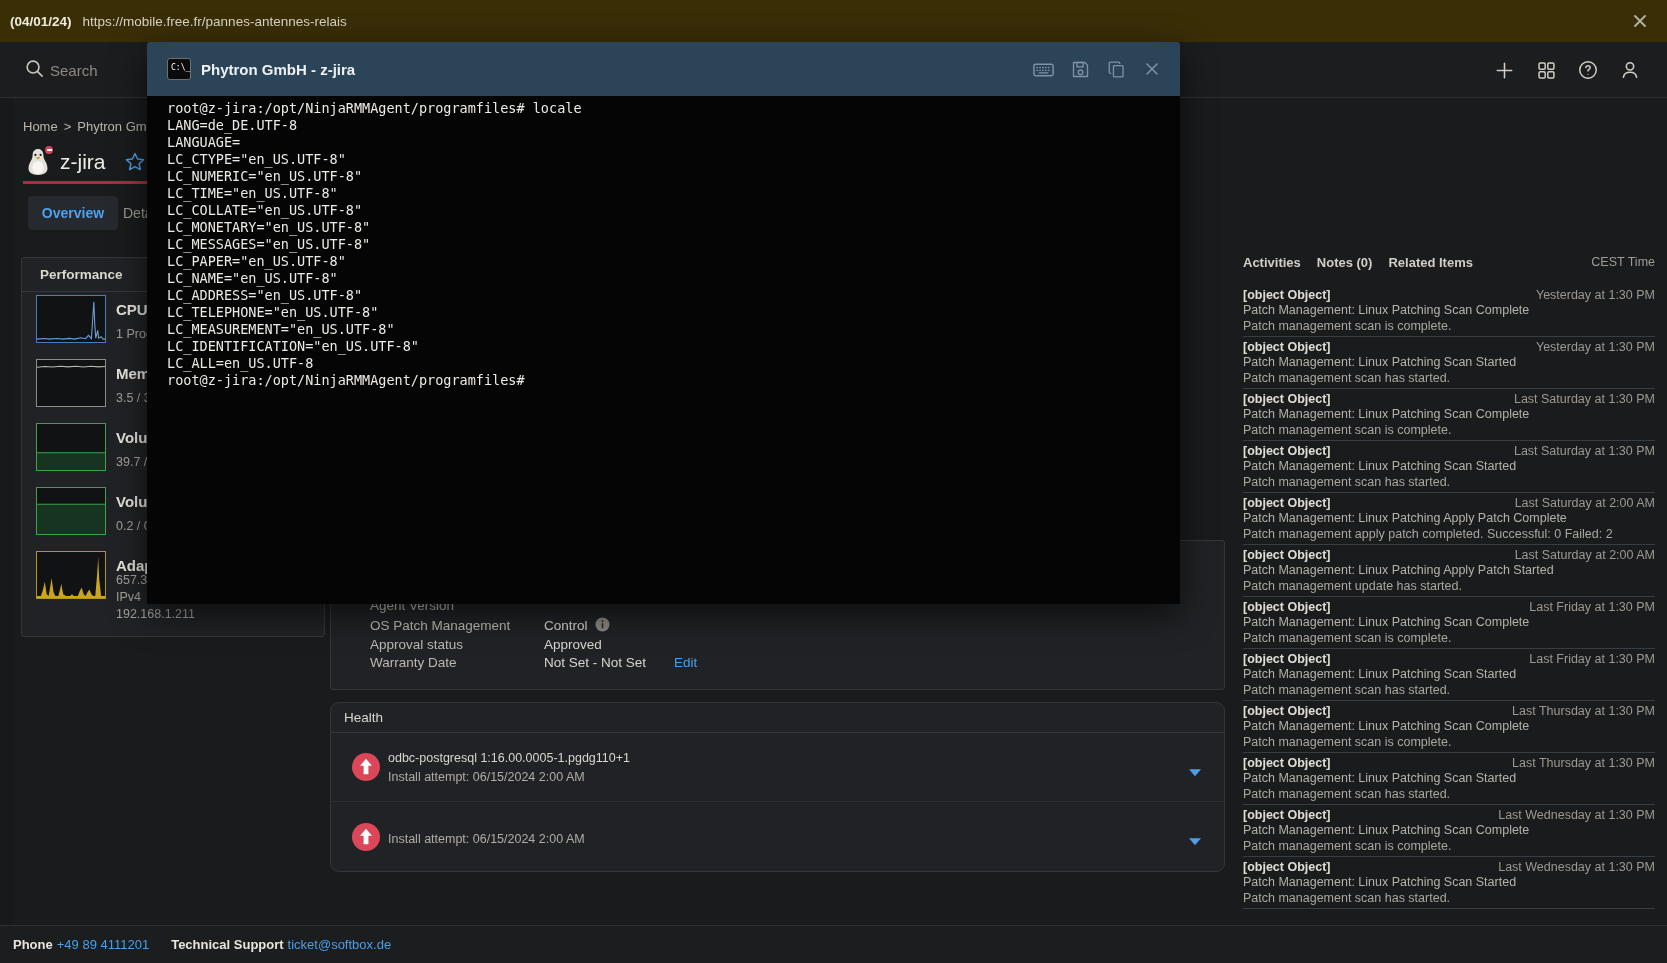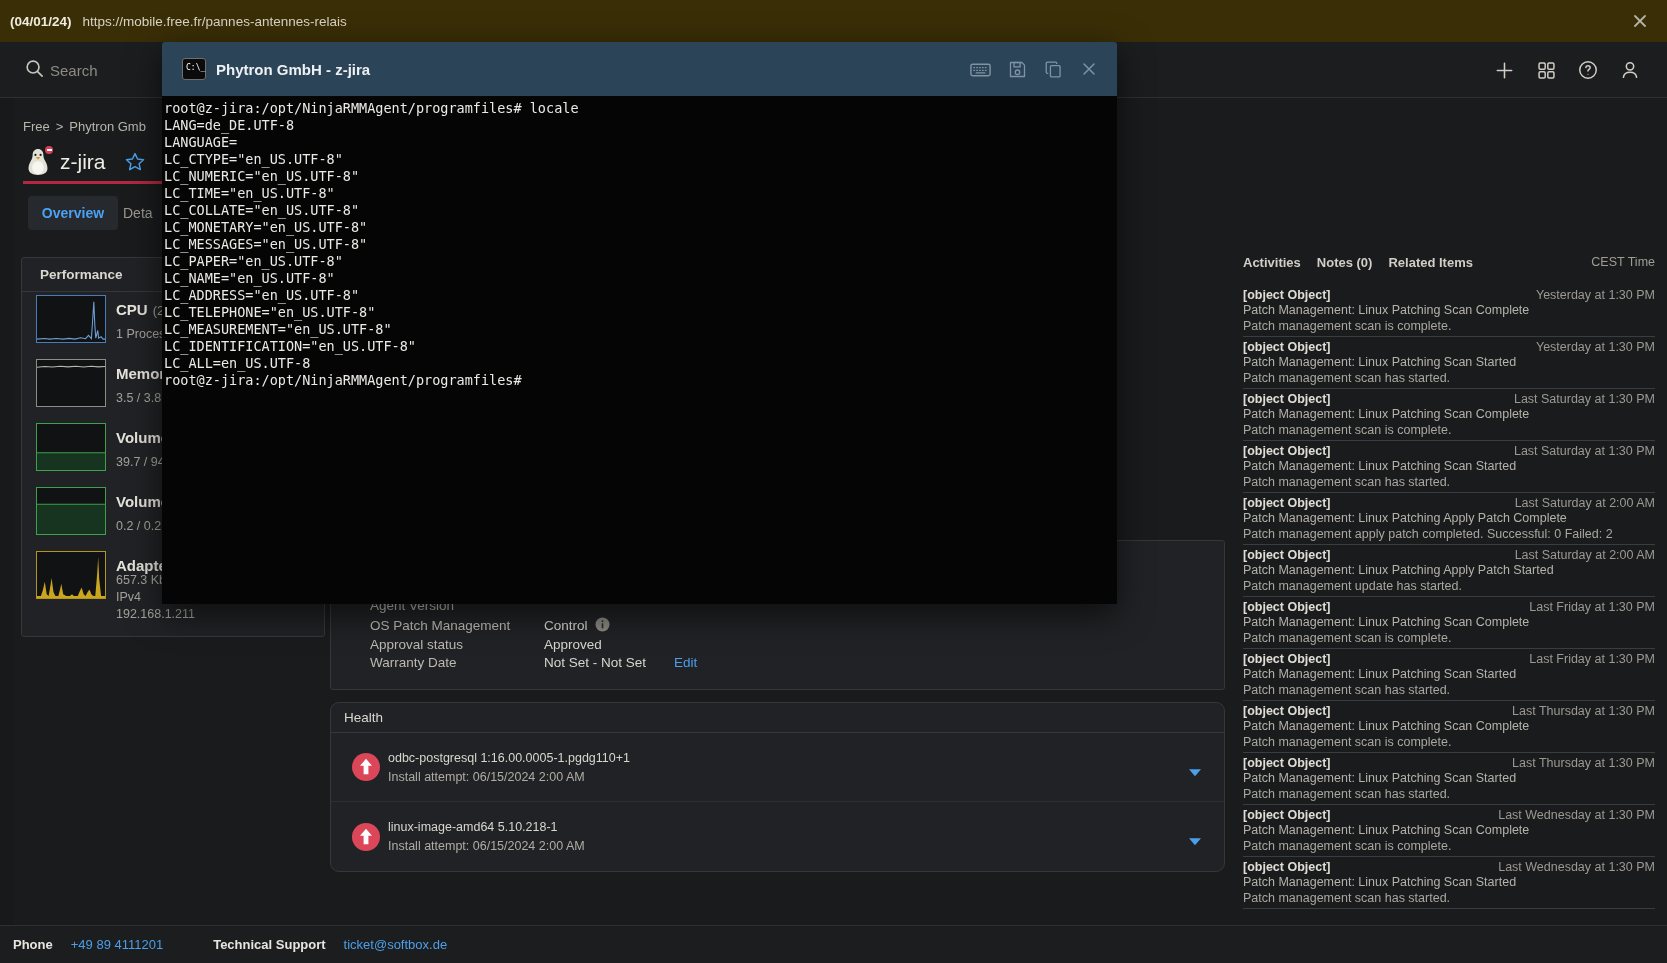--- a/index.html
+++ b/index.html
@@ -87,36 +87,36 @@
   .act-tz{margin-left:auto;font-size:12.5px;font-weight:400;color:#a09c94}
   .entries{margin-top:13px}
   .entry{height:52px;border-bottom:1px solid #3a3d40;padding-top:2px;overflow:hidden;cursor:pointer}
   .entry-top{display:flex;height:16px;align-items:center}
   .entry-device{font-size:12.5px;font-weight:bold;color:#e0ddd5}
   .entry-time{margin-left:auto;font-size:12.5px;color:#9d9992}
   .entry-title{height:16px;font-size:12.5px;color:#b6b2aa;white-space:nowrap}
   .entry-desc{height:16px;font-size:12.5px;color:#aba79f;white-space:nowrap}
 
   
-  .terminal{position:absolute;left:162px;top:42px;width:955px;height:562px;border-radius:3px;
+  .terminal{position:absolute;left:147px;top:42px;width:1033px;height:562px;border-radius:3px;
     box-shadow:0 10px 34px rgba(0,0,0,.6);z-index:10}
   .term-head{height:54px;background:var(--terminal-header-bg);border-radius:3px 3px 0 0;
     display:flex;align-items:center;padding:0 18px 0 20px}
   .term-appicon{width:24px;height:22px;background:#0b0b0b;border:1px solid #6f6f6f;border-radius:3px;
     position:relative;font-family:"DejaVu Sans Mono",monospace;font-size:8px;color:#fff;flex:0 0 24px}
   .term-appicon span{position:absolute;left:3px;top:4px;letter-spacing:0}
   .term-title{margin-left:10px;font-size:15px;font-weight:600;color:#eef1f4}
   .term-actions{margin-left:auto;display:flex;align-items:center;gap:15px;color:#7f93a4}
   .term-actions svg{display:block;cursor:pointer}
-  .term-body{height:508px;background:var(--terminal-body-bg);padding:4px 0 0 2px;overflow:hidden}
+  .term-body{height:508px;background:var(--terminal-body-bg);padding:4px 0 0 20px;overflow:hidden}
   .tline{font-family:"DejaVu Sans Mono",monospace;font-size:13.5px;line-height:17px;color:#eceae6;white-space:pre}
 
   
   .footer{position:absolute;left:0;top:925px;width:1667px;height:38px;background:#1b1d1f;border-top:1px solid #2d3033;
-    display:flex;align-items:center;padding-left:13px;font-size:13px;gap:18px;white-space:nowrap}
+    display:flex;align-items:center;padding-left:13px;font-size:13px;gap:4px;white-space:nowrap}
   .footer b{color:#e8e5de}
   .footer a{color:var(--accent-blue);text-decoration:none;cursor:pointer}
   .footer .gap{width:14px}
 </style>
 </head>
 <body>
 
 <div class="screen">
 
   <div class="banner">
@@ -165,21 +165,21 @@
           <circle cx="12" cy="8" r="4"></circle>
             <path d="M4.8 20c.5-3.6 3.4-5.5 7.2-5.5s6.7 1.9 7.2 5.5" stroke-linecap="round"></path>
         </svg>
       </span>
     </div>
   </div>
 
   <div class="left-rail"></div>
 
   <div class="breadcrumb">
-    <span>Free</span><span class="sep">&gt;</span><span>Phytron Gmb</span>
+    <span>Home</span><span class="sep">&gt;</span><span>Phytron Gmb</span>
   </div>
 
   <div class="device-row">
     <span class="penguin-wrap">
       <svg viewBox="0 0 24 26" width="26" height="28">
         <path d="M12 1c-3 0-5 2.2-5 5.5 0 2-.6 3.6-1.6 5.4C4 14.4 3.2 16.6 3.2 19c0 4 3.8 6 8.8 6s8.8-2 8.8-6c0-2.4-.8-4.6-2.2-7.1-1-1.8-1.6-3.4-1.6-5.4C17 3.2 15 1 12 1z" fill="#e4e1d9"></path>
         <ellipse cx="12" cy="18.2" rx="5.4" ry="6" fill="#f8f6f1"></ellipse>
         <circle cx="9.6" cy="6.4" r="1" fill="#16181a"></circle>
           <circle cx="14.4" cy="6.4" r="1" fill="#16181a"></circle>
         <path d="M9.8 8.4h4.4L12 11z" fill="#d29a2f"></path>
@@ -312,21 +312,20 @@
         </div>
 
         <div class="hrow">
           <span class="hicon">
             <svg viewBox="0 0 30 30" width="30" height="30">
               <circle cx="15" cy="15" r="14" fill="#db4759"></circle>
               <path d="M15 6.8l6 7h-3.6v8.4h-4.8v-8.4H9z" fill="#fff"></path>
             </svg>
           </span>
           <span class="htext">
-            <div class="hname">linux-image-amd64 5.10.218-1</div>
             <div class="hdetail">Install attempt: 06/15/2024 2:00 AM</div>
           </span>
           <span class="hcaret">
             <svg viewBox="0 0 14 9" width="14" height="9">
               <path d="M1 1.2h12L7 8.2z" fill="#4d9fe8"></path>
             </svg>
           </span>
         </div>
       </div>
   </div>

